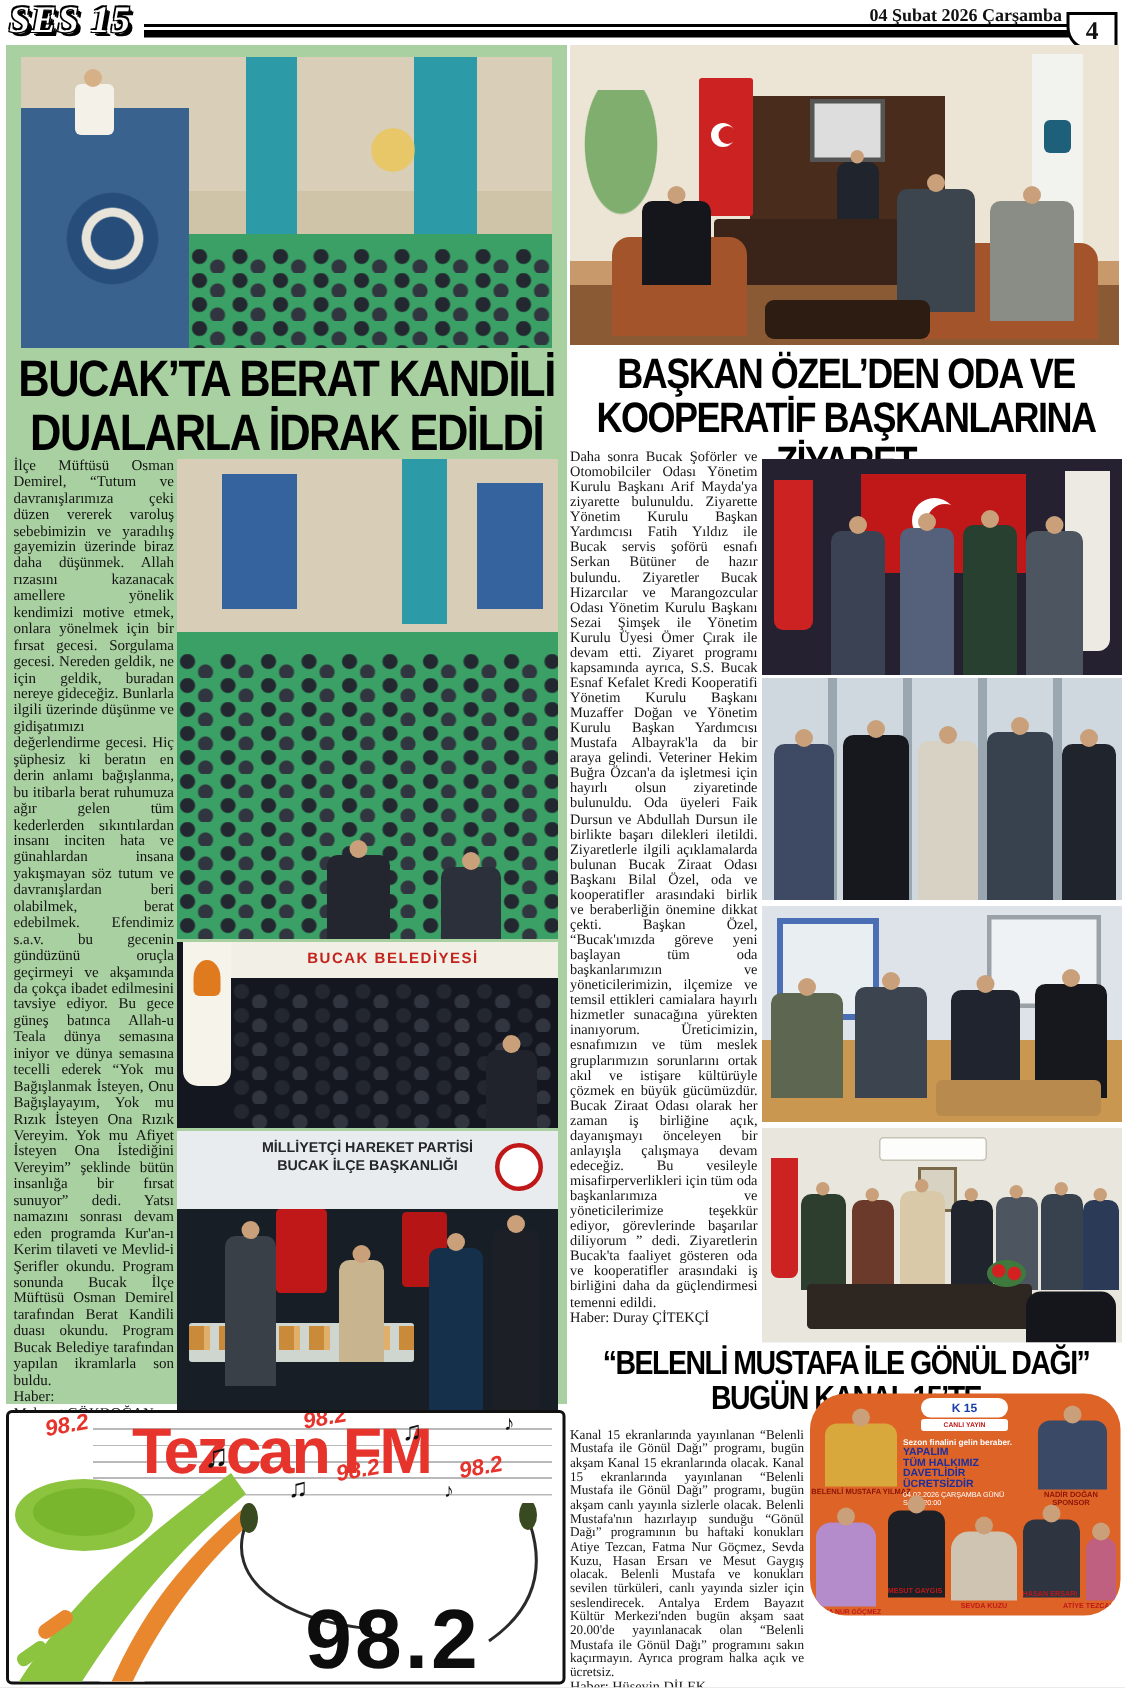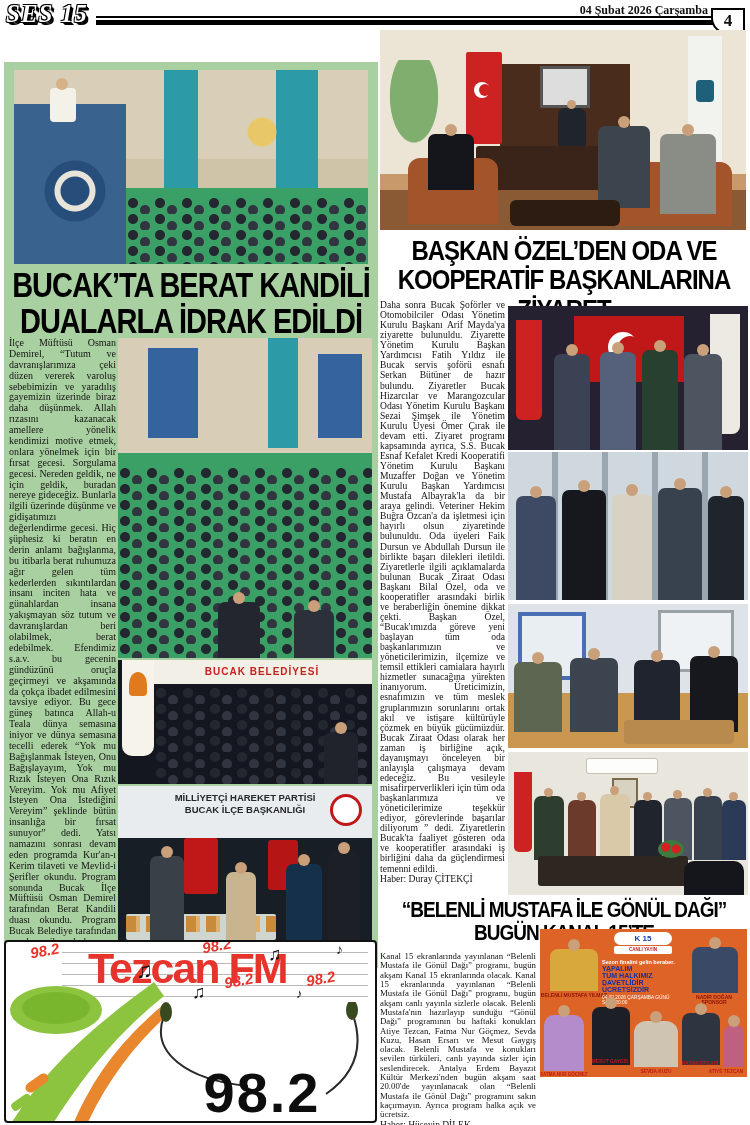--- a/index.html
+++ b/index.html
@@ -42,21 +42,21 @@
 <body>
 
 <div class="page">
 
   <div class="abs masthead-logo">SES 15</div>
   <div class="abs rule-thin"></div>
   <div class="abs rule-thick"></div>
   <div class="abs header-date">04 Şubat 2026 Çarşamba</div>
   <div class="abs page-num">4</div>
 
-  <div class="abs" style="left:4px;top:30px;width:374px;height:906px;background:#a9d0a0;margin-top:32px;">
+  <div class="abs" style="left:4px;top:30px;width:374px;height:906px;background:#a9d0a0;">
 
     <div class="photo" style="left:10px;top:8px;width:354px;height:194px;background:
         radial-gradient(circle at 248px 62px,#e7c768 0 14px,rgba(0,0,0,0) 15px),
         linear-gradient(#2d9aa8,#2d9aa8) 150px 0/34px 130px no-repeat,
         linear-gradient(#2d9aa8,#2d9aa8) 262px 0/42px 194px no-repeat,
         linear-gradient(#39628f,#39628f) 0 34px/112px 160px no-repeat,
         linear-gradient(180deg,#d9cfb8 0 46%,#cfc3a8 46% 100%);">
       <div class="abs" style="left:36px;top:18px;width:26px;height:34px;background:#f4f1e8;border-radius:4px;"></div>
       <div class="abs" style="left:42px;top:8px;width:12px;height:12px;border-radius:50%;background:#d6b086;"></div>
       <div class="abs" style="left:24px;top:84px;width:74px;height:74px;border-radius:14px;background:
@@ -194,21 +194,21 @@
     <div class="abs" style="right:4px;bottom:0;width:60px;height:34px;background:#14161c;border-radius:10px 10px 0 0;"></div>
   </div>
 
   <div class="abs headline" style="left:378px;top:898px;width:372px;font-size:19px;">“BELENLİ MUSTAFA İLE GÖNÜL DAĞI” BUGÜN KANAL 15’TE</div>
 
   <div class="abs body-text" style="left:380px;top:927px;width:156px;font-size:8.8px;line-height:1.06;margin-top:25px;">
     <div>Kanal 15 ekranlarında yayınlanan “Belenli Mustafa ile Gönül Dağı” programı, bugün akşam Kanal 15 ekranlarında olacak. Kanal 15 ekranlarında yayınlanan “Belenli Mustafa ile Gönül Dağı” programı, bugün akşam canlı yayınla sizlerle olacak. Belenli Mustafa'nın hazırlayıp sunduğu “Gönül Dağı” programının bu haftaki konukları Atiye Tezcan, Fatma Nur Göçmez, Sevda Kuzu, Hasan Ersarı ve Mesut Gaygış olacak. Belenli Mustafa ve konukları sevilen türküleri, canlı yayında sizler için seslendirecek. Antalya Erdem Bayazıt Kültür Merkezi'nden bugün akşam saat 20.00'de yayınlanacak olan “Belenli Mustafa ile Gönül Dağı” programını sakın kaçırmayın. Ayrıca program halka açık ve ücretsiz.</div>
     <div class="byline" style="font-size:9.5px;">Haber: Hüseyin DİLEK</div>
   </div>
 
-  <div class="photo" style="left:540px;top:929px;width:207px;height:148px;background:#dd6327;">
+  <div class="photo" style="left:540px;top:929px;width:207px;height:148px;background:#dd6327;border-radius:24px;">
     <div class="abs" style="left:74px;top:3px;width:58px;height:13px;background:#fff;border-radius:7px;text-align:center;
          font-family:'Liberation Sans',sans-serif;font-weight:bold;font-size:8px;line-height:13px;color:#1b3fa8;">K 15</div>
     <div class="abs" style="left:74px;top:17px;width:58px;height:8px;background:#fff;border-radius:2px;text-align:center;
          font-family:'Liberation Sans',sans-serif;font-weight:bold;font-size:4.5px;line-height:8px;color:#c01818;">CANLI YAYIN</div>
 
     <div class="fig" style="left:10px;top:20px;width:48px;height:42px;background:#d9a83c;border-radius:8px 8px 0 0;"></div>
     <div class="poster-label" style="left:0px;top:64px;width:68px;font-size:5px;">BELENLİ MUSTAFA YILMAZ</div>
 
     <div class="fig" style="left:152px;top:18px;width:46px;height:46px;background:#3a4a66;border-radius:8px 8px 0 0;"></div>
     <div class="poster-label" style="left:144px;top:66px;width:60px;font-size:5px;">NADİR DOĞAN SPONSOR</div>

